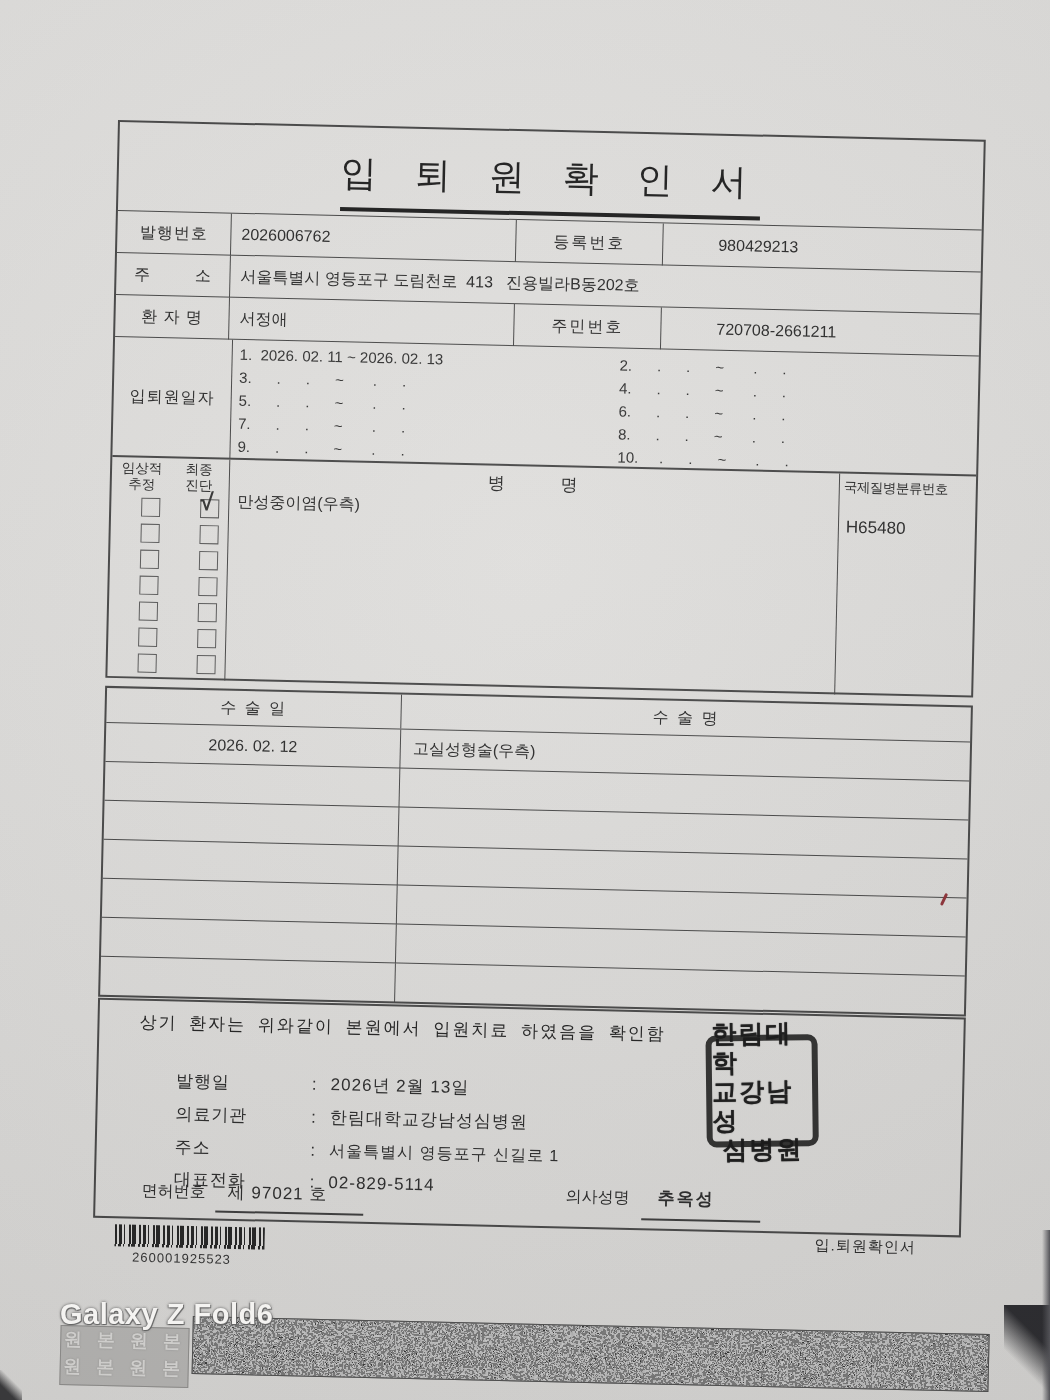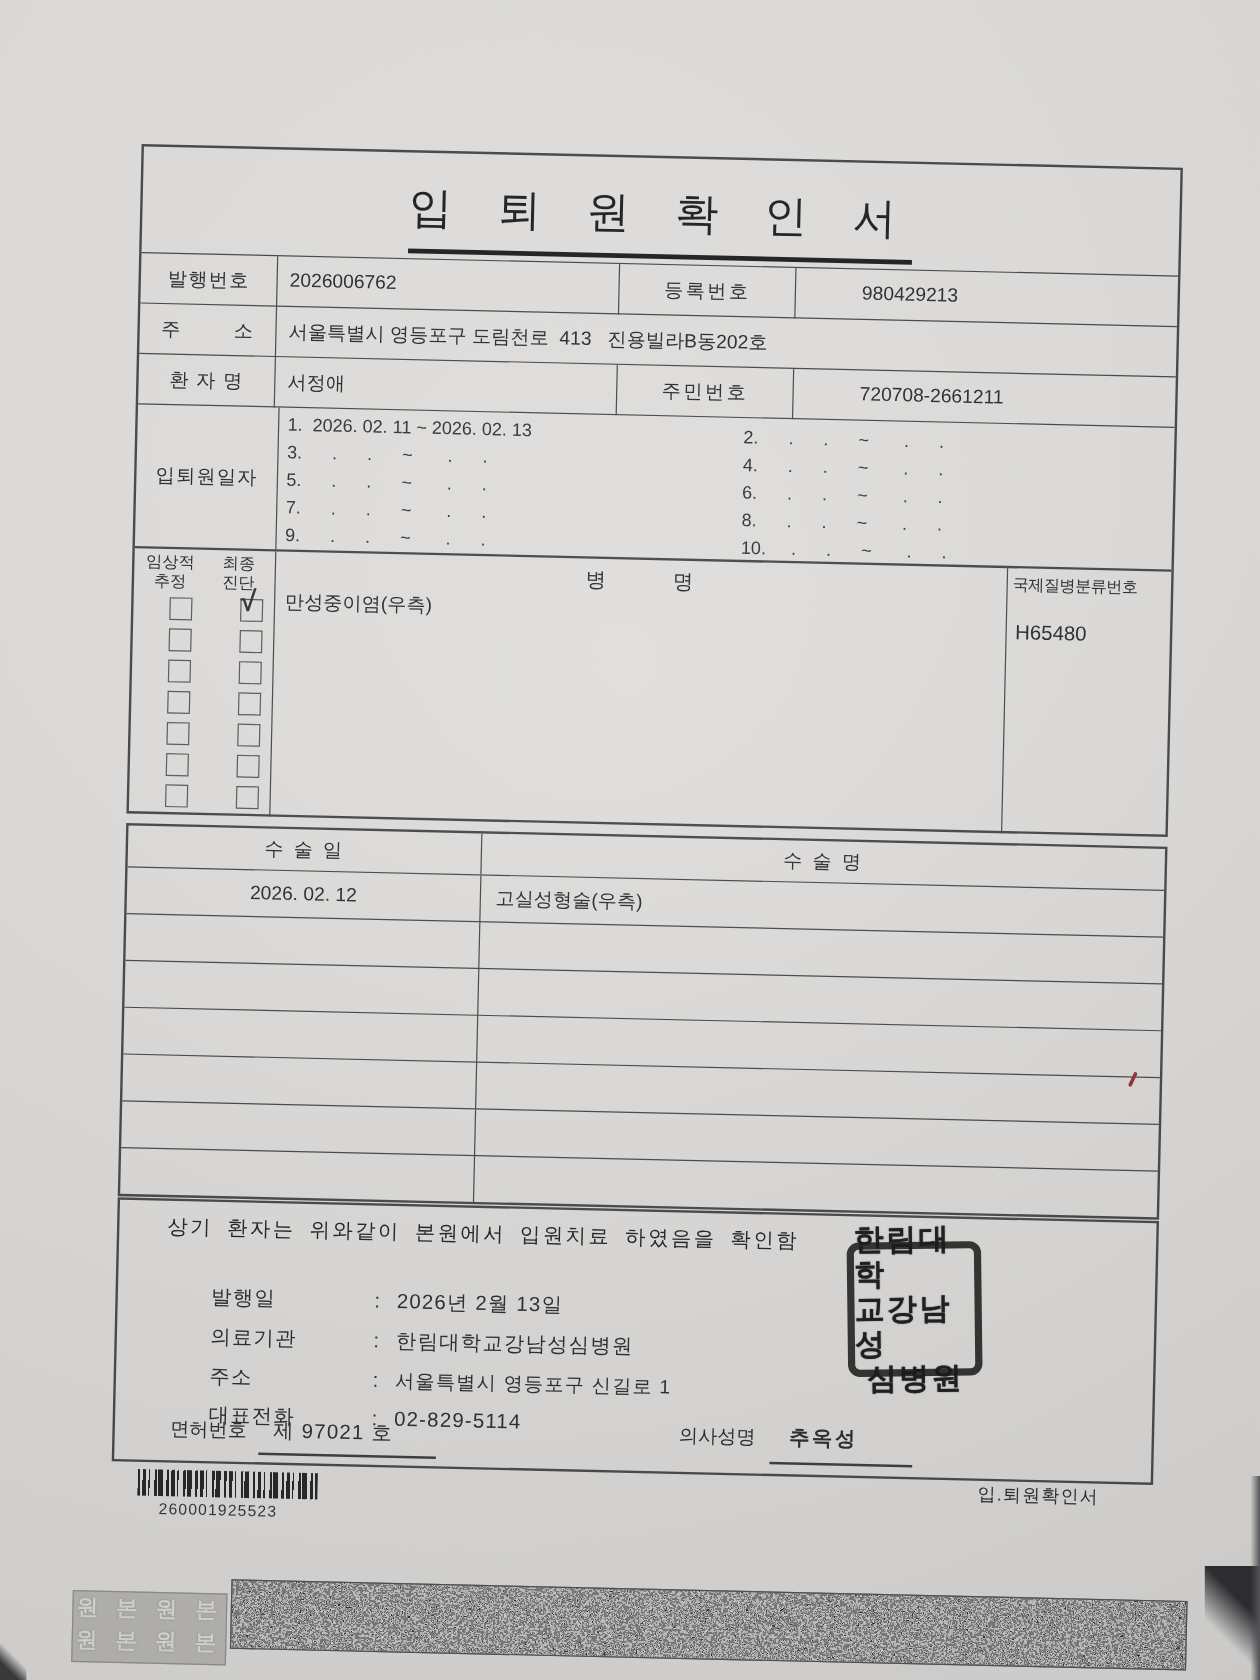--- a/index.html
+++ b/index.html
@@ -288,18 +288,19 @@
             <feFuncR type="discrete" tableValues="0 0.1 0.9 0.15 0.85 0 1 0.2"></feFuncR>
             <feFuncG type="discrete" tableValues="0 0.1 0.9 0.15 0.85 0 1 0.2"></feFuncG>
             <feFuncB type="discrete" tableValues="0 0.1 0.9 0.15 0.85 0 1 0.2"></feFuncB>
           </feComponentTransfer>
         </filter>
         <rect width="795" height="56" filter="url(#grain)"></rect>
       </svg>
     </div>
   </div>
 
+  <div class="watermark">Galaxy Z Fold6</div>
 
   <div class="corner-bl"></div>
   <div class="corner-br"></div>
   <div class="edge-r"></div>
   <div class="photo-vignette"></div>
 </div>
 
 </body></html>

